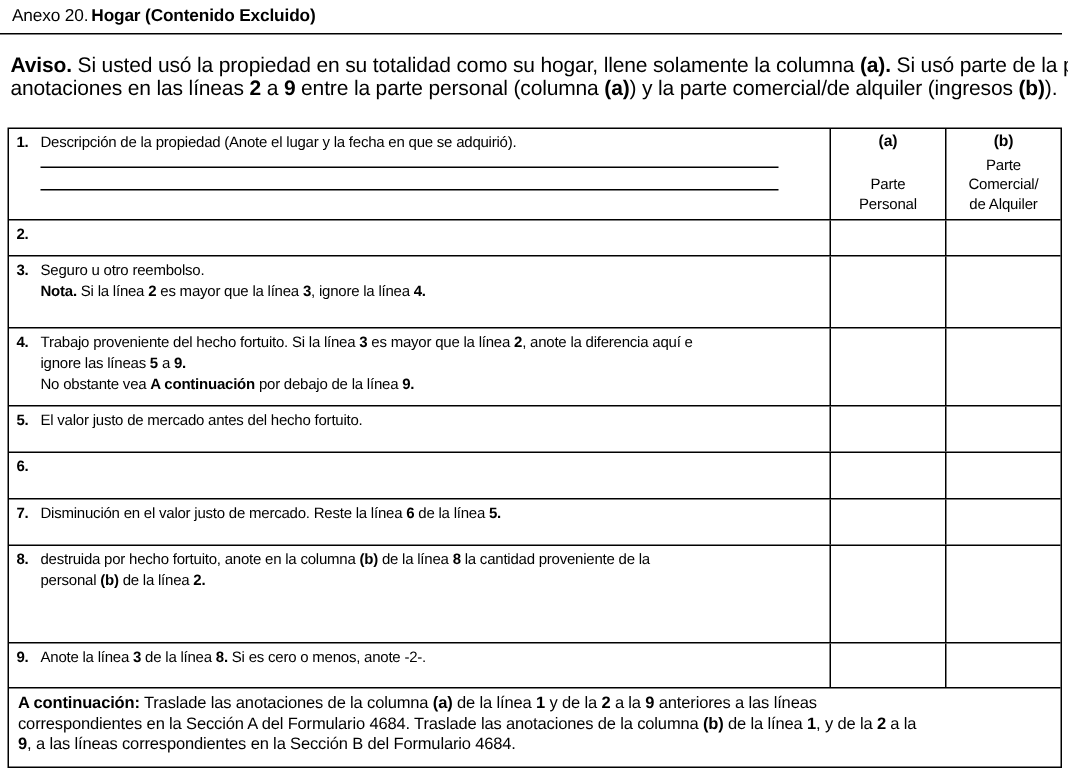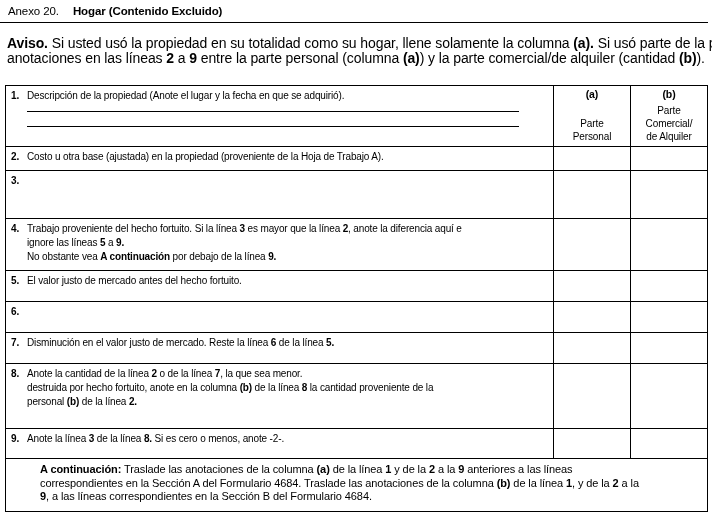--- a/index.html
+++ b/index.html
@@ -9,21 +9,21 @@
     position:relative;overflow:hidden;
   }
   .b{font-weight:700;}
 
   
   .page-title{
     position:absolute;top:5px;left:8px;
     font-size:11.5px;letter-spacing:-0.1px;white-space:nowrap;
   }
   .page-title .t-prefix{font-weight:400;text-align:right;}
-  .page-title .t-main{font-weight:700;margin-left:14px;}
+  .page-title .t-main{font-weight:700;margin-left:2px;}
   .title-rule{position:absolute;top:22px;left:0;width:708px;height:1px;background:#000;}
 
   .aviso{
     position:absolute;top:36px;left:7px;width:702px;
     font-size:14px;line-height:14.6px;letter-spacing:-0.1px;
   }
   .aviso .ln{white-space:nowrap;}
 
   
   .form-table{
@@ -58,34 +58,34 @@
     display:flex;flex-direction:column;justify-content:space-between;
     text-align:center;padding:2px 1px 3px 1px;
     font-size:10px;line-height:13px;letter-spacing:-0.1px;
   }
   .col-head .lbl{font-weight:700;font-size:10.5px;}
   .col-head .sub{white-space:pre-line;}
 
   
   .footer-cell{
     width:100%;padding:4px 6px 0 6px;box-sizing:border-box;
-    font-size:11px;line-height:13.5px;letter-spacing:-0.1px;margin-left:28px;
+    font-size:11px;line-height:13.5px;letter-spacing:-0.1px;
   }
 </style>
 </head>
 <body>
 
 <div class="page-title">
   <span class="t-prefix">Anexo 20.</span><span class="t-main">Hogar (Contenido Excluido)</span>
 </div>
 <div class="title-rule"></div>
 
 <div class="aviso">
   <div class="ln"><span class="b">Aviso.</span><span> Si usted usó la propiedad en su totalidad como su hogar, llene solamente la columna </span><span class="b">(a).</span><span> Si usó parte de la propiedad</span></div>
-  <div class="ln"><span>anotaciones en las líneas </span><span class="b">2</span><span> a </span><span class="b">9</span><span> entre la parte personal (columna </span><span class="b">(a)</span><span>) y la parte comercial/de alquiler (cantidad </span><span class="b">(b)</span><span>).</span></div>
+  <div class="ln"><span>anotaciones en las líneas </span><span class="b">2</span><span> a </span><span class="b">9</span><span> entre la parte personal (columna </span><span class="b">(a)</span><span>) y la parte comercial/de alquiler (ingresos </span><span class="b">(b)</span><span>).</span></div>
 </div>
 
 <div class="form-table">
 
   <div class="row r1">
     <div class="cell desc">
       <span class="num">1.</span>
       <div class="ln"><span>Descripción de la propiedad (Anote el lugar y la fecha en que se adquirió).</span></div>
       <div class="write-line first"></div>
       <div class="write-line second"></div>
@@ -99,29 +99,30 @@
       <span class="lbl">(b)</span>
       <span class="sub">Parte
 Comercial/
 de Alquiler</span>
     </div>
   </div>
 
   <div class="row r2">
     <div class="cell desc">
       <span class="num">2.</span>
-      <div class="ln"><span>Costo u otra base (ajustada) en la propiedad (proveniente de la Hoja de Trabajo A).</span></div>
     </div>
     <div class="cell col-a"></div>
     <div class="cell col-b"></div>
   </div>
 
   <div class="row r3">
     <div class="cell desc">
       <span class="num">3.</span>
+      <div class="ln"><span>Seguro u otro reembolso.</span></div>
+      <div class="ln"><span class="b">Nota.</span><span> Si la línea </span><span class="b">2</span><span> es mayor que la línea </span><span class="b">3</span><span>, ignore la línea </span><span class="b">4.</span></div>
     </div>
     <div class="cell col-a"></div>
     <div class="cell col-b"></div>
   </div>
 
   <div class="row r4">
     <div class="cell desc">
       <span class="num">4.</span>
       <div class="ln"><span>Trabajo proveniente del hecho fortuito. Si la línea </span><span class="b">3</span><span> es mayor que la línea </span><span class="b">2</span><span>, anote la diferencia aquí e</span></div>
       <div class="ln"><span>ignore las líneas </span><span class="b">5</span><span> a </span><span class="b">9.</span></div>
@@ -153,21 +154,20 @@
       <span class="num">7.</span>
       <div class="ln"><span>Disminución en el valor justo de mercado. Reste la línea </span><span class="b">6</span><span> de la línea </span><span class="b">5.</span></div>
     </div>
     <div class="cell col-a"></div>
     <div class="cell col-b"></div>
   </div>
 
   <div class="row r8">
     <div class="cell desc">
       <span class="num">8.</span>
-      <div class="ln"><span>Anote la cantidad de la línea </span><span class="b">2</span><span> o de la línea </span><span class="b">7</span><span>, la que sea menor.</span></div>
       <div class="ln"><span>destruida por hecho fortuito, anote en la columna </span><span class="b">(b)</span><span> de la línea </span><span class="b">8</span><span> la cantidad proveniente de la</span></div>
       <div class="ln"><span>personal </span><span class="b">(b)</span><span> de la línea </span><span class="b">2.</span></div>
     </div>
     <div class="cell col-a"></div>
     <div class="cell col-b"></div>
   </div>
 
   <div class="row r9">
     <div class="cell desc">
       <span class="num">9.</span>

